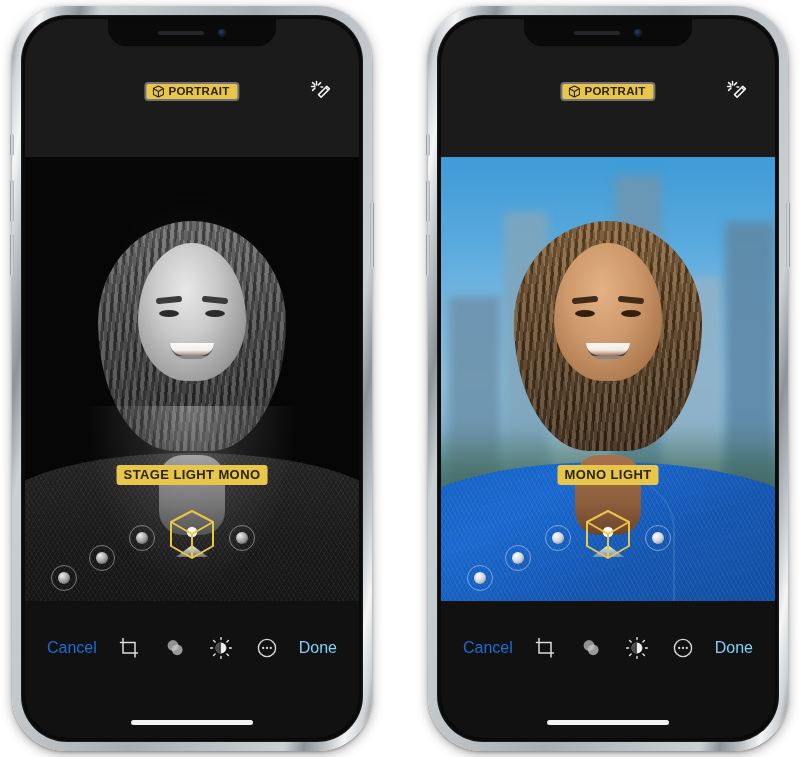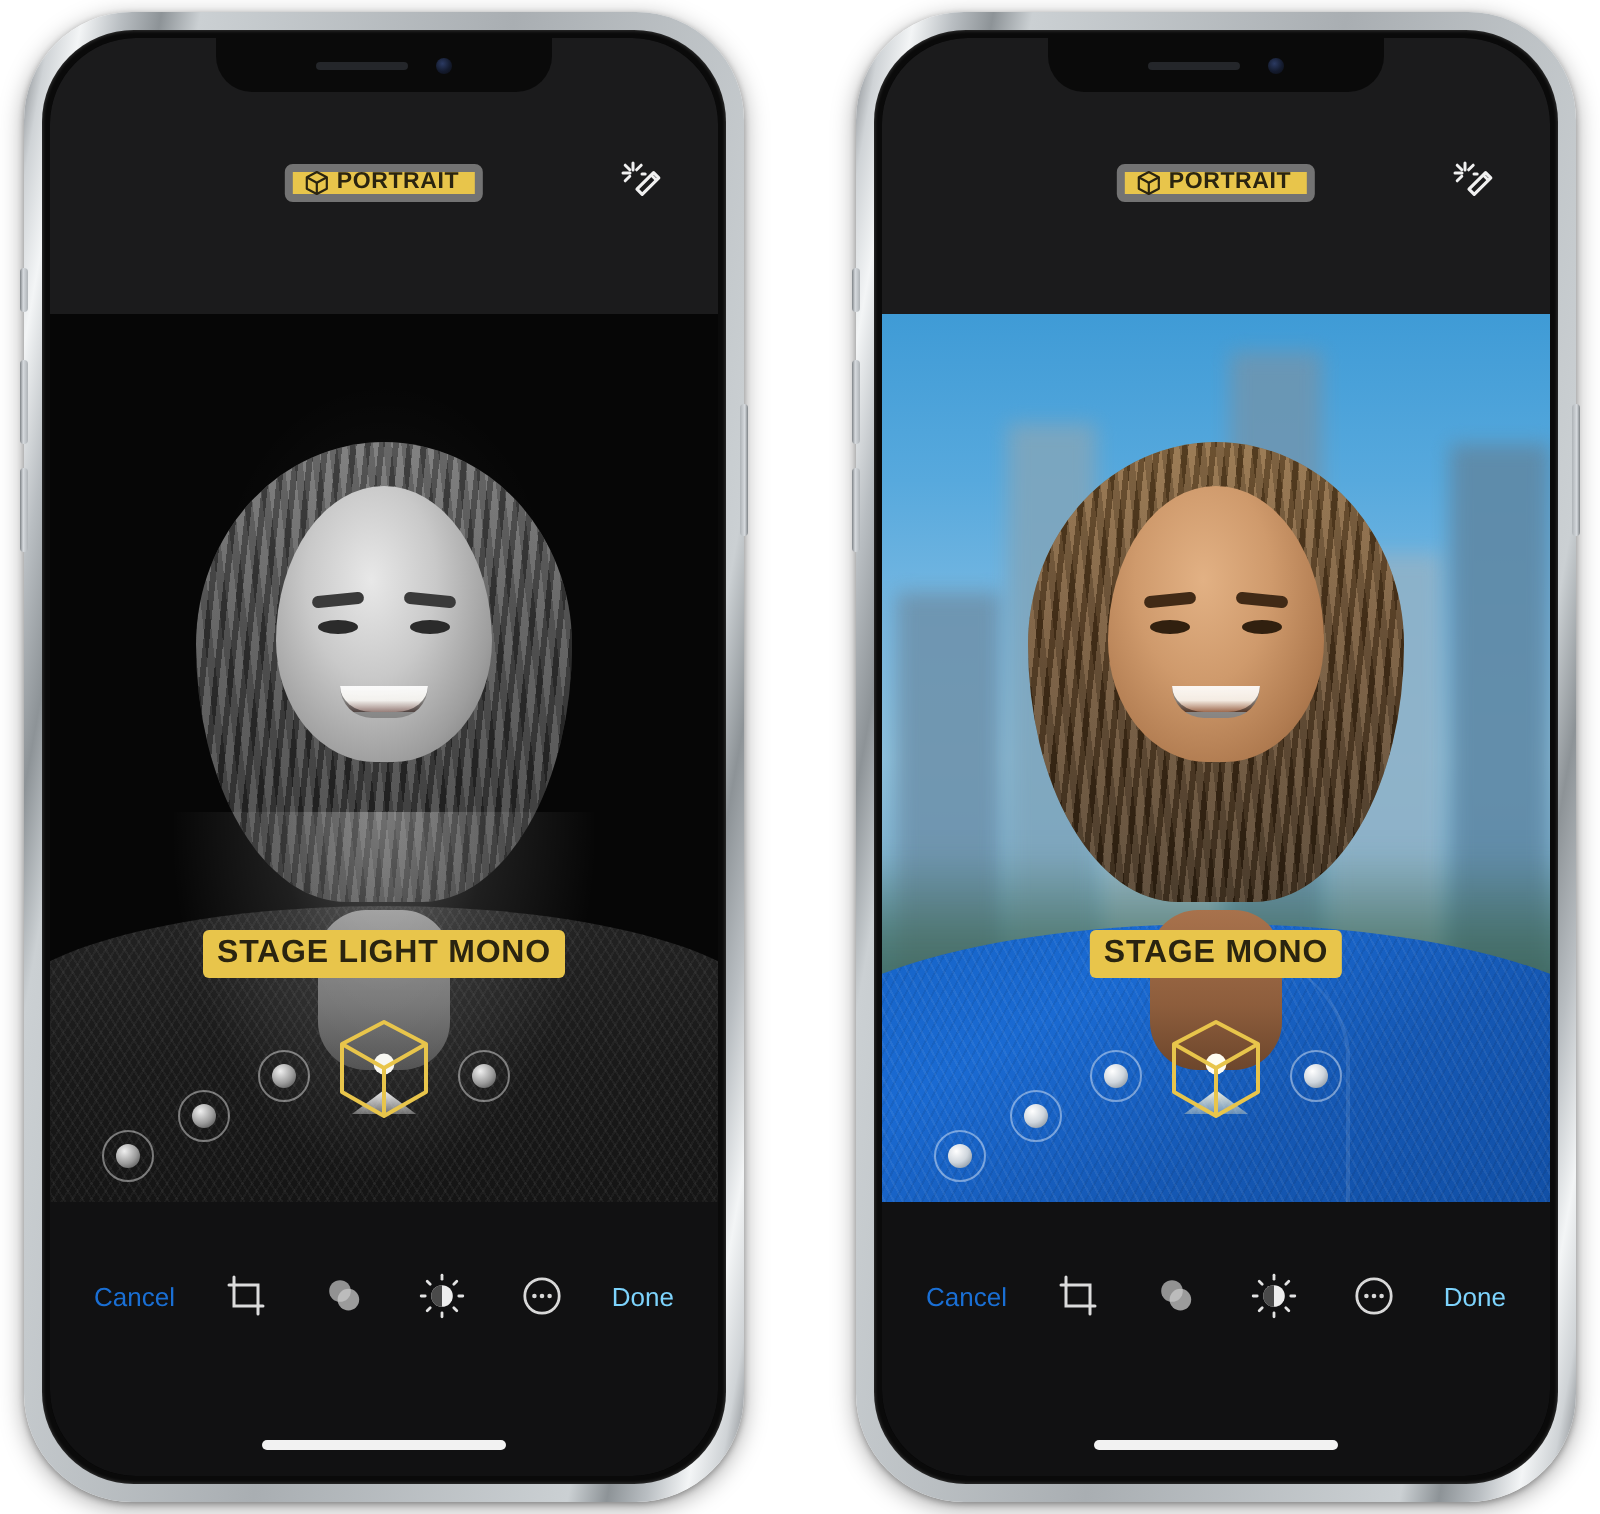--- a/index.html
+++ b/index.html
@@ -116,21 +116,21 @@
   }
 
   .portrait-badge {
     position: absolute;
     top: 63px; left: 50%;
     transform: translateX(-50%);
     display: flex;
     align-items: center;
     gap: 4px;
     background: #e8c54b;
-    border: 4px solid #737373;
+    border: 2px solid #737373;
     border-radius: 4px;
     padding: 3px 8px 3px 6px;
     height: 19px;
   }
   .portrait-badge .label {
     font-size: 11.5px;
     font-weight: bold;
     letter-spacing: 0.3px;
     color: #2a2410;
     line-height: 1;
@@ -277,21 +277,21 @@
   }
 
   
   .lighting-label {
     position: absolute;
     left: 50%;
     transform: translateX(-50%);
     top: 308px;
     background: #e8c54b;
     color: #2a2410;
-    font-size: 16px;
+    font-size: 13px;
     font-weight: bold;
     letter-spacing: 0.4px;
     padding: 3px 7px;
     border-radius: 3px;
     white-space: nowrap;
     line-height: 1.1;
     z-index: 12;
   }
 
   .cube-selected {
@@ -348,21 +348,21 @@
     position: absolute;
     left: 0; right: 0;
     top: 30px;
     height: 34px;
     display: flex;
     align-items: center;
     justify-content: space-between;
     padding: 0 22px;
   }
   .text-btn {
-    font-size: 13px;
+    font-size: 16px;
     line-height: 1;
     background: none;
     border: none;
     font-family: "Liberation Sans", sans-serif;
     cursor: pointer;
     white-space: nowrap;
   }
   .text-btn.cancel { color: #1a6fd4; }
   .text-btn.done   { color: #7dd3fc; }
 
@@ -576,21 +576,21 @@
             </div>
             <div class="head" style="background:radial-gradient(ellipse at 44% 34%, #e2b184 0%, #cf9a6c 40%, #b07b50 74%, #8d5e39 100%);">
               <div class="brow" style="left:18px;top:54px;background:#412a16;transform:rotate(-6deg);"></div>
               <div class="brow" style="right:18px;top:54px;background:#412a16;transform:rotate(6deg);"></div>
               <div class="eye" style="left:21px;top:67px;background:#31200f;"></div>
               <div class="eye" style="right:21px;top:67px;background:#31200f;"></div>
               <div class="mouth" style="top:100px;"></div>
             </div>
           </div>
 
-          <div class="lighting-label">STAGE MONO</div>
+          <div class="lighting-label">MONO LIGHT</div>
 
           <div class="cube-selected">
             <svg viewBox="0 0 54 58" aria-hidden="true">
               <defs>
                 <linearGradient id="beamR" x1="0" y1="0" x2="0" y2="1">
                   <stop offset="0%" stop-color="#fffbe8" stop-opacity="0.95"></stop>
                   <stop offset="100%" stop-color="#fff3c4" stop-opacity="0.35"></stop>
                 </linearGradient>
               </defs>
               <path d="M27 38 L11 50 L27 50 L43 50 Z" fill="url(#beamR)"></path>

